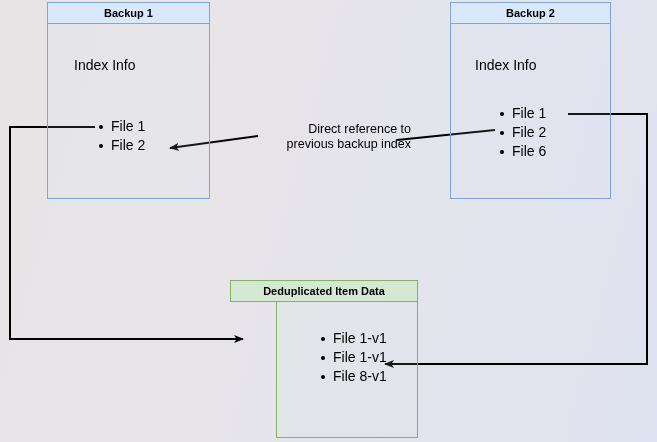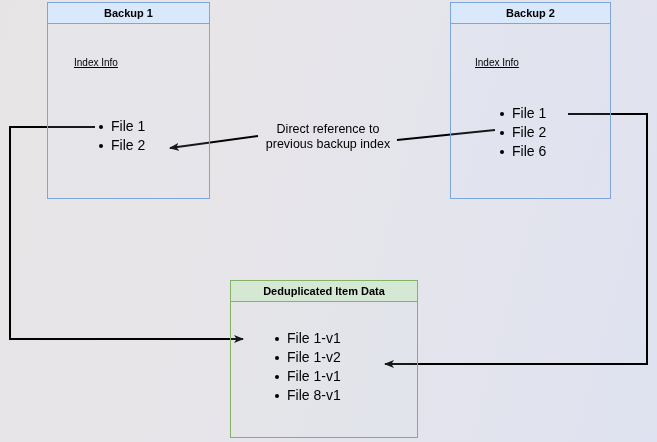--- a/index.html
+++ b/index.html
@@ -64,28 +64,28 @@
     background: rgba(218,232,252,0.10);
   }
   
   .green .node-header {
     background: #d5e8d4;
     border-color: #82b366;
   }
   .green .node-body {
     border-color: #82b366;
     background: rgba(213,232,212,0.10);
+    margin-left: 46px;
   }
 
   .section-label {
     position: absolute;
-    font-size: 10px;
+    font-size: 14px;
     color: #000;
     white-space: nowrap;
-    text-decoration: underline;
   }
 
   ul.file-list {
     position: absolute;
     margin: 0;
     padding: 0;
     list-style: none;
   }
   ul.file-list li {
     position: relative;
@@ -104,21 +104,21 @@
     height: 4px;
     border-radius: 50%;
     background: #000;
   }
 
   .annotation {
     position: absolute;
     font-size: 12.5px;
     line-height: 15px;
     color: #000;
-    text-align: center;
+    text-align: right;
     white-space: pre-line;
   }
 </style>
 </head>
 <body>
 
 <div id="canvas">
 
   <svg id="edge-layer" viewBox="0 0 657 442" width="657" height="442">
     <defs>
@@ -167,21 +167,20 @@
         <li>File 6</li>
       </ul>
     </div>
   </div>
 
   <div class="node green" style="left:230px; top:280px; width:188px; height:190px;">
     <div class="node-header">Deduplicated Item Data</div>
     <div class="node-body" style="height:136px;">
       <ul class="file-list" style="left:43px; top:27px;">
         <li>File 1-v1</li>
-        <li>File 1-v2</li>
         <li>File 1-v1</li>
         <li>File 8-v1</li>
       </ul>
     </div>
   </div>
 
   <div class="annotation" style="left:245px; top:122px; width:166px;">Direct reference to
 previous backup index</div>
 
 </div>

